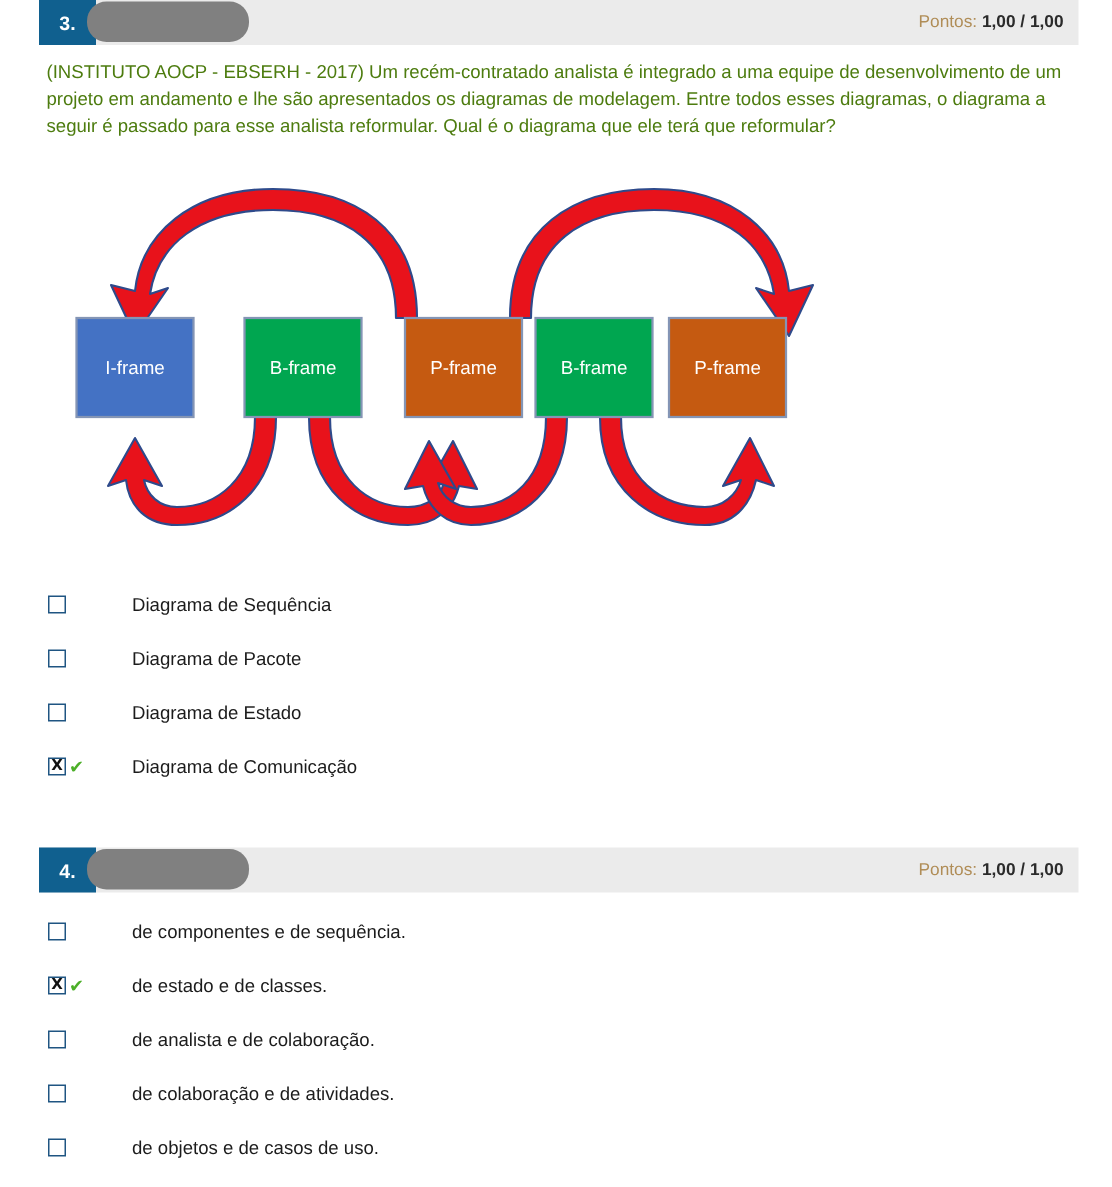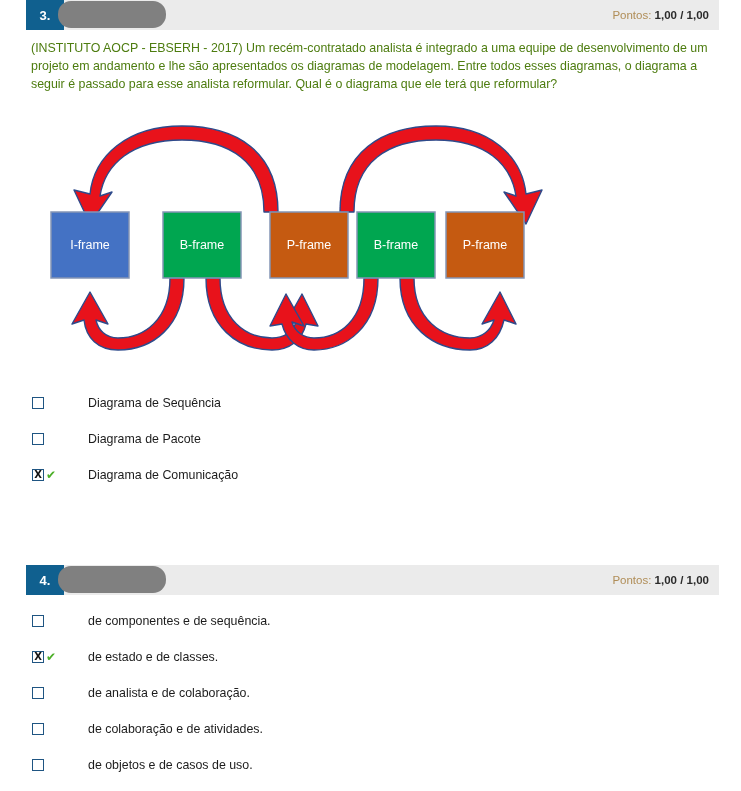--- a/index.html
+++ b/index.html
@@ -202,20 +202,25 @@
       <span class="checkbox"></span>
       <span class="correct-mark empty"></span>
       <span class="option-label">Diagrama de Sequência</span>
     </div>
     <div class="option-row">
       <span class="checkbox"></span>
       <span class="correct-mark empty"></span>
       <span class="option-label">Diagrama de Pacote</span>
     </div>
     <div class="option-row">
+      <span class="checkbox"></span>
+      <span class="correct-mark empty"></span>
+      <span class="option-label">Diagrama de Estado</span>
+    </div>
+    <div class="option-row">
       <span class="checkbox">X</span>
       <span class="correct-mark">✔</span>
       <span class="option-label">Diagrama de Comunicação</span>
     </div>
   </div>
 </div>
 
 <div class="question-block" id="question-4">
 
   <div class="q-header">

